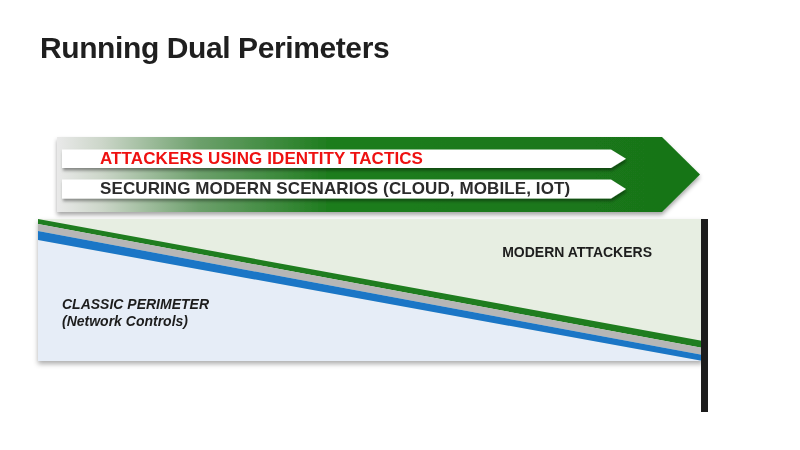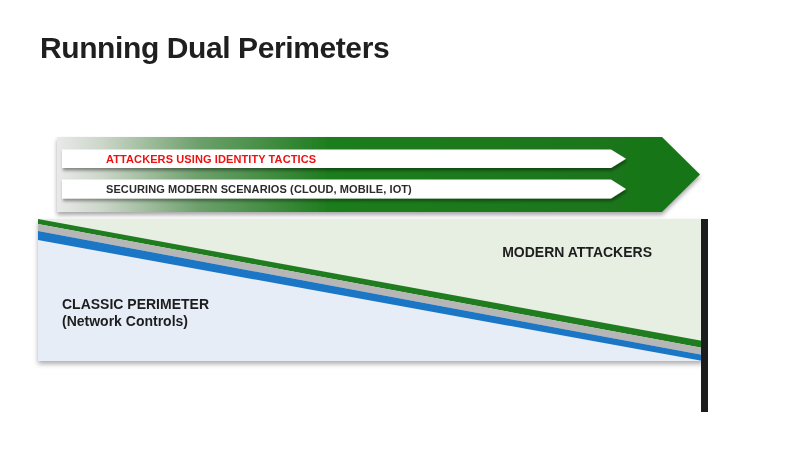--- a/index.html
+++ b/index.html
@@ -15,32 +15,32 @@
     position:absolute;left:40px;top:31px;margin:0;
     font-size:30px;font-weight:bold;color:#1f1f1f;letter-spacing:-0.4px;
   }
   .art{
     position:absolute;left:0;top:0;width:800px;height:450px;display:block;
   }
   .overlay{
     position:absolute;font-weight:bold;white-space:nowrap;
   }
   .bar-label{
-    left:54px;width:548px;height:18px;display:flex;align-items:center;
-    padding-left:52px;font-size:11px;letter-spacing:0.1px;
+    left:62px;width:548px;height:18px;display:flex;align-items:center;
+    padding-left:38px;font-size:17px;letter-spacing:0.1px;
   }
   .bar-label.attackers{top:150px;color:#ee1111;}
   .bar-label.securing{top:180px;color:#2b2b2b;}
   .modern-label{
     top:245px;right:148px;text-align:right;
     font-size:14px;line-height:15px;color:#1d1d1d;
   }
   .classic-label{
     left:62px;top:296px;text-align:left;
-    font-size:14px;line-height:16.5px;color:#1d1d1d;
+    font-size:14px;line-height:16.5px;color:#1d1d1d;font-style:italic;
   }
   .zero-trust-box{
     position:absolute;left:548px;top:388px;width:153px;height:23px;
     background:#ffffff;display:flex;align-items:center;justify-content:center;
     box-shadow:0 2px 3px rgba(0,0,0,0.3);
   }
   .zero-trust-box span{
     font-weight:bold;font-size:13.5px;color:#1d1d1d;letter-spacing:0.1px;
   }
 </style>

